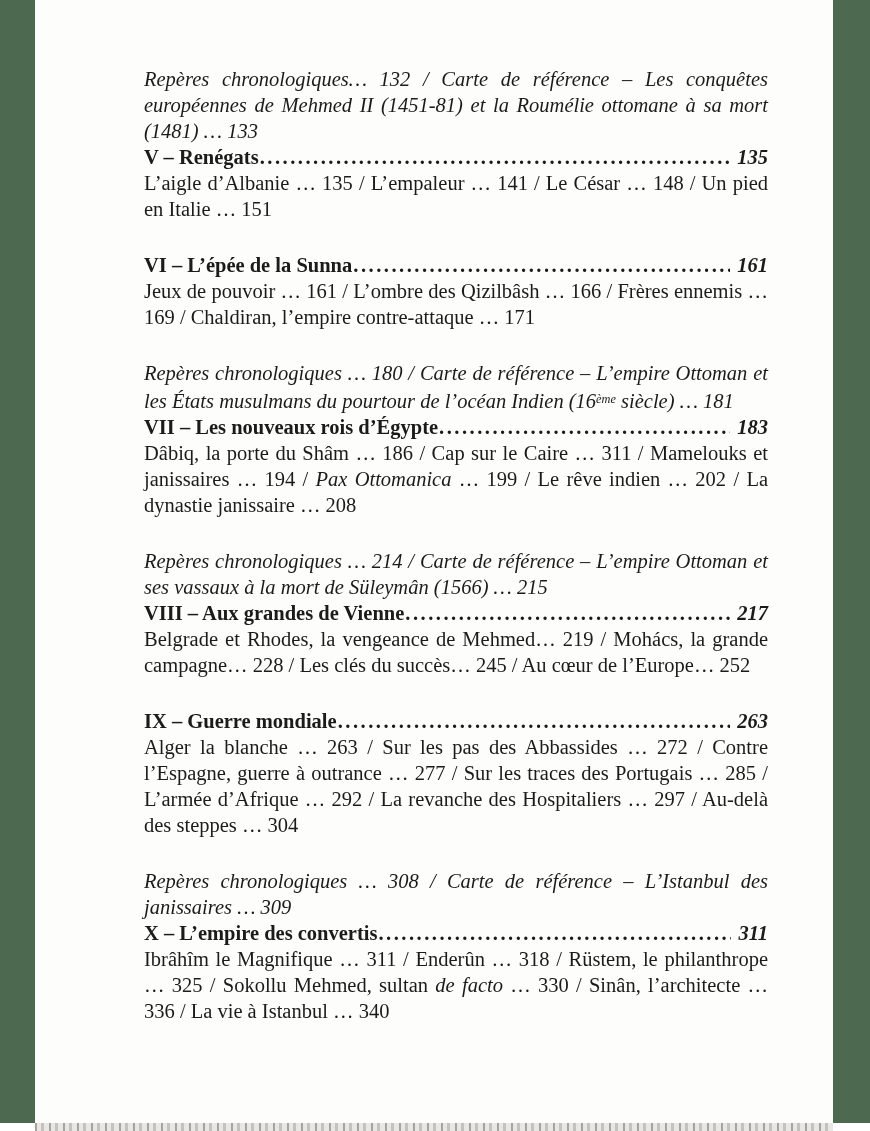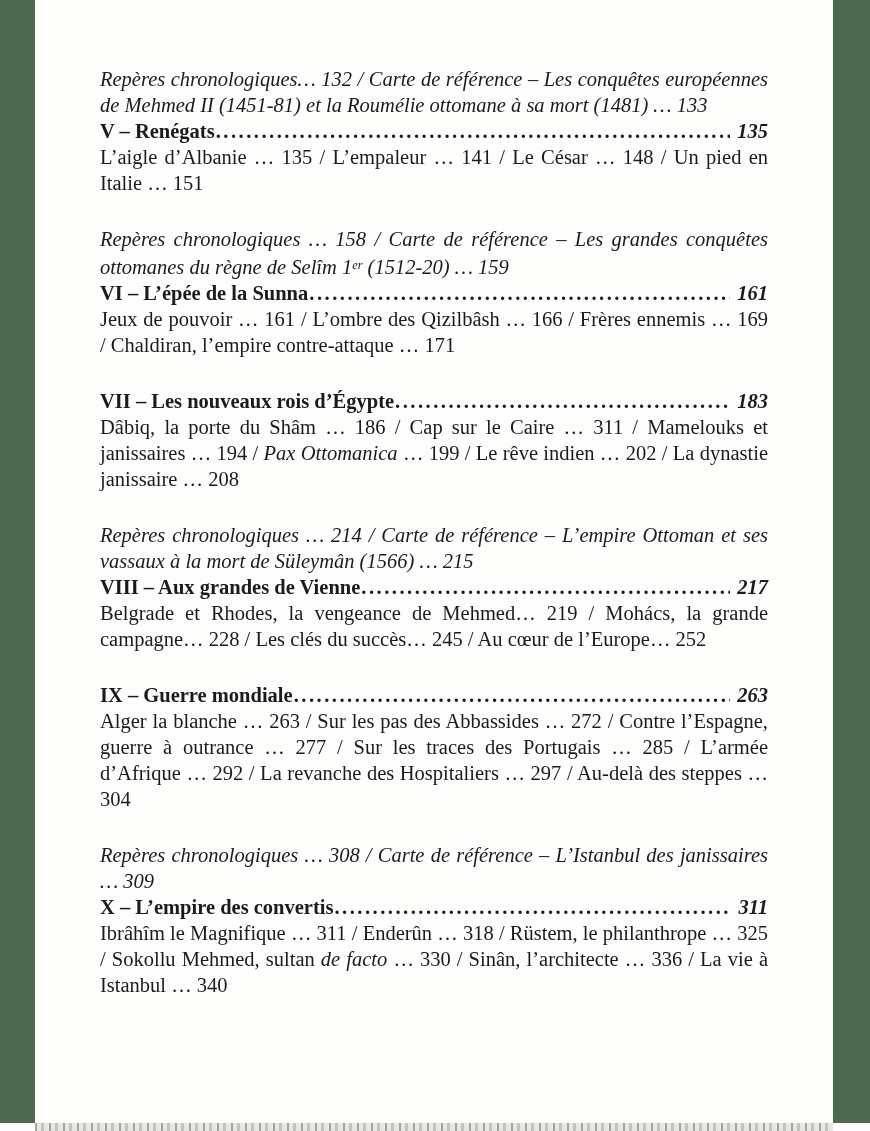--- a/index.html
+++ b/index.html
@@ -26,21 +26,21 @@
       rgba(110,108,104,0.55) 0 2px, rgba(0,0,0,0) 2px 6px,
       rgba(150,148,142,0.45) 6px 9px, rgba(0,0,0,0) 9px 14px);
   }
   .content {
     position: absolute; left: 100px; top: 66px;
     width: 668px;
     color: #1b1b1b;
     font-size: 20.5px;
     line-height: 26px;
   }
-  section { margin-bottom: 30px; }
+  section { margin-bottom: 30px; margin-left: 44px; }
   section:last-child { margin-bottom: 0; }
   p { margin: 0; }
   .reperes { font-style: italic; text-align: justify; }
   .chapter-line { display: flex; font-weight: bold; }
   .chapter-title { white-space: nowrap; text-align: center; }
   .dots {
     flex: 1; overflow: hidden; white-space: nowrap;
     margin-left: 1px; margin-right: 7px;
     letter-spacing: 2.5px;
   }
@@ -66,30 +66,30 @@
     <p class="reperes"><span>Repères chronologiques… 132 / Carte de référence – Les conquêtes européennes de Mehmed II (1451-81) et la Roumélie ottomane à sa mort (1481) … 133</span></p>
     <div class="chapter-line">
       <span class="chapter-title">V – Renégats</span>
       <span class="dots"></span>
       <span class="chapter-page">135</span>
     </div>
     <p class="subsections"><span>L’aigle d’Albanie … 135 / L’empaleur … 141 / Le César … 148 / Un pied en Italie … 151</span></p>
   </section>
 
   <section>
-    <p class="reperes"><span>Repères chronologiques … 158 / Carte de référence – Les grandes conquêtes ottomanes du règne de Selîm 1</span><span class="seg-sup">er</span><span> (1512-20) … 159</span></p>
     <div class="chapter-line">
       <span class="chapter-title">VI – L’épée de la Sunna</span>
       <span class="dots"></span>
       <span class="chapter-page">161</span>
     </div>
     <p class="subsections"><span>Jeux de pouvoir … 161 / L’ombre des Qizilbâsh … 166 / Frères ennemis … 169 / Chaldiran, l’empire contre-attaque … 171</span></p>
   </section>
 
   <section>
+    <p class="reperes"><span>Repères chronologiques … 180 / Carte de référence – L’empire Ottoman et les États musulmans du pourtour de l’océan Indien (16</span><span class="seg-sup">ème</span><span> siècle) … 181</span></p>
     <div class="chapter-line">
       <span class="chapter-title">VII – Les nouveaux rois d’Égypte</span>
       <span class="dots"></span>
       <span class="chapter-page">183</span>
     </div>
     <p class="subsections"><span>Dâbiq, la porte du Shâm … 186 / Cap sur le Caire … 311 / Mamelouks et janissaires … 194 / </span><span class="seg-italic">Pax Ottomanica</span><span> … 199 / Le rêve indien … 202 / La dynastie janissaire … 208</span></p>
   </section>
 
   <section>
     <p class="reperes"><span>Repères chronologiques … 214 / Carte de référence – L’empire Ottoman et ses vassaux à la mort de Süleymân (1566) … 215</span></p>

